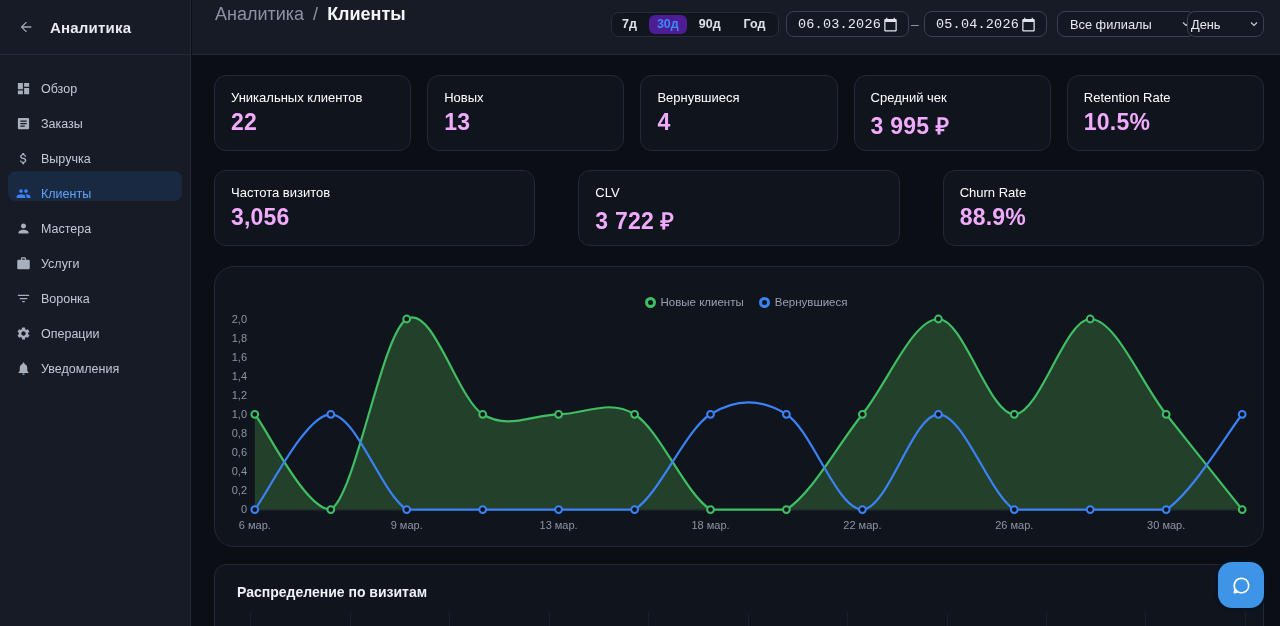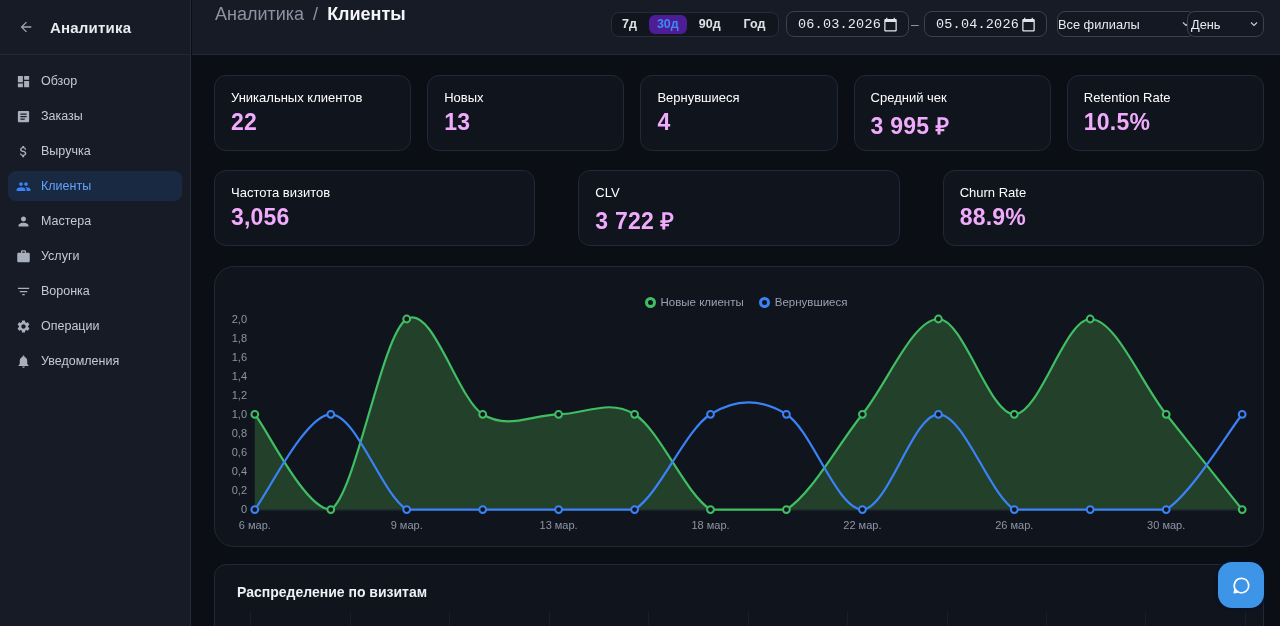--- a/index.html
+++ b/index.html
@@ -2,21 +2,21 @@
 <html lang="ru"><head>
 <meta charset="utf-8">
 <style>
 *{margin:0;padding:0;box-sizing:border-box;}
 html,body{width:1280px;height:626px;overflow:hidden;background:#0b0e15;font-family:"Liberation Sans",sans-serif;}
 .sidebar{position:absolute;left:0;top:0;width:191px;height:626px;background:#161b25;border-right:1px solid #242a36;}
 .sb-head{height:55px;border-bottom:1px solid #232936;display:flex;align-items:center;}
 .sb-back{margin-left:18px;width:16px;height:16px;}
 .sb-title{margin-left:16px;font-size:15px;font-weight:bold;color:#e8ebf0;letter-spacing:.2px;}
 .nav{padding:11px 8px 0 8px;}
-.nav-item{height:30px;margin-bottom:5px;border-radius:8px;display:flex;align-items:center;color:#c3cad6;font-size:12.5px;}
+.nav-item{height:30px;margin-bottom:5px;border-radius:8px;display:flex;align-items:flex-end;color:#c3cad6;font-size:12.5px;}
 .nav-item svg{margin-left:8px;flex:0 0 15px;}
 .nav-item span{margin-left:10px;}
 .nav-item.sel{background:rgba(59,130,246,.14);color:#61a3f8;}
 .topbar{position:absolute;left:192px;top:0;width:1088px;height:55px;background:#161b25;border-bottom:1px solid #232936;}
 .crumb{position:absolute;left:23px;top:4px;font-size:18px;color:#8b93a3;}
 .crumb b{color:#f3f5f8;font-weight:bold;}
 .crumb .sep{margin:0 9px;color:#8b93a3;}
 .seg{position:absolute;left:419px;top:12px;height:25px;background:#11151d;border:1px solid #262c39;border-radius:8px;display:flex;align-items:center;padding:0 2px;}
 .seg div{padding:0 8px;height:19px;line-height:19px;font-size:12.5px;font-weight:bold;color:#dde1e8;border-radius:6px;}
 .seg div.on{background:#4c1d95;color:#3f87f6;}
@@ -123,21 +123,21 @@
         <path d="M20 3h-1V1h-2v2H7V1H5v2H4c-1.1 0-2 .9-2 2v16c0 1.1.9 2 2 2h16c1.1 0 2-.9 2-2V5c0-1.1-.9-2-2-2zm0 18H4V8h16v13z"></path>
       </svg>
   </div>
   <div class="dash">–</div>
   <div class="dinput" style="left:732px;width:123px;">
     <span class="dt">05.04.2026</span>
     <svg width="15" height="15" viewBox="0 0 24 24" fill="#e2e6ec">
         <path d="M20 3h-1V1h-2v2H7V1H5v2H4c-1.1 0-2 .9-2 2v16c0 1.1.9 2 2 2h16c1.1 0 2-.9 2-2V5c0-1.1-.9-2-2-2zm0 18H4V8h16v13z"></path>
       </svg>
   </div>
-  <div class="sel-box" style="left:865px;width:139px;">Все филиалы
+  <div class="sel-box" style="left:865px;width:139px;padding-left:12px;">Все филиалы
     <svg width="12" height="12" viewBox="0 0 24 24" fill="none" stroke="#c3cad6" stroke-width="2.4">
         <path d="M6 9l6 6 6-6"></path>
       </svg>
   </div>
   <div class="sel-box" style="left:995px;width:77px;padding-left:3px;">День
     <svg width="12" height="12" viewBox="0 0 24 24" fill="none" stroke="#c3cad6" stroke-width="2.4">
         <path d="M6 9l6 6 6-6"></path>
       </svg>
   </div>
 </div>

